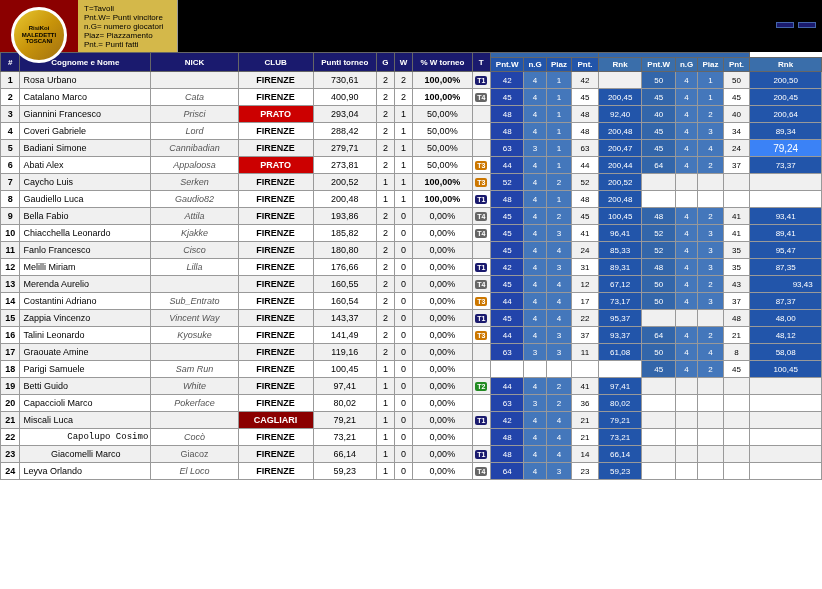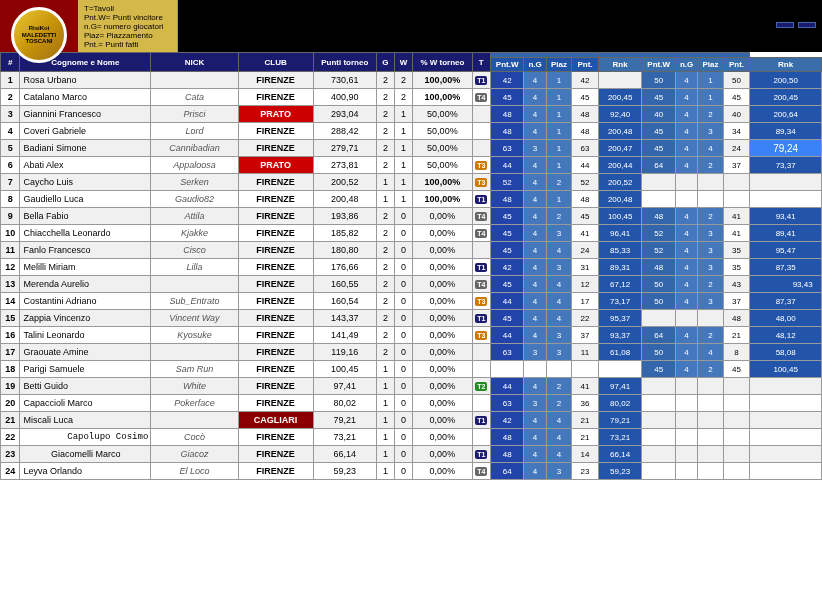--- a/index.html
+++ b/index.html
@@ -553,21 +553,21 @@
     <td style="background:#2255aa;color:#fff;font-size:8px;text-align:center;">73,21</td>
     <td style="background:#ffffff;color:#000;text-align:center;font-size:8px;"></td>
     <td style="background:#ffffff;color:#000;text-align:center;font-size:8px;"></td>
     <td style="background:#ffffff;color:#000;text-align:center;font-size:8px;"></td>
     <td style="text-align:center;font-size:8px;"></td>
     <td style="background:#ffffff;"></td>
   </tr>
         <tr style="background: rgb(240, 240, 240);">
     <td style="font-weight:bold;text-align:center;width:16px;">23</td>
     <td style="text-align:center;padding-left:3px;">Giacomelli Marco</td>
-    <td style="font-style:italic;color:#555;">Giacoz</td>
+    <td style="color:#555;">Giacoz</td>
     <td style="background:#f0f0f0;color:#000;font-weight:bold;text-align:center;">FIRENZE</td>
     <td style="text-align:center;">66,14</td>
     <td style="text-align:center;">1</td>
     <td style="text-align:center;">0</td>
     <td style="text-align:center;">0,00%</td>
     <td style="text-align:center;padding:1px;"><span style="background:#1a1a6e;color:#fff;padding:1px 2px;border-radius:2px;font-size:7px;font-weight:bold;">T1</span></td>
     <td style="background:#2244aa;color:#fff;text-align:center;font-size:8px;">48</td>
     <td style="background:#4477bb;color:#fff;text-align:center;font-size:8px;">4</td>
     <td style="background:#4477bb;color:#fff;text-align:center;font-size:8px;">4</td>
     <td style="text-align:center;font-size:8px;">14</td>

